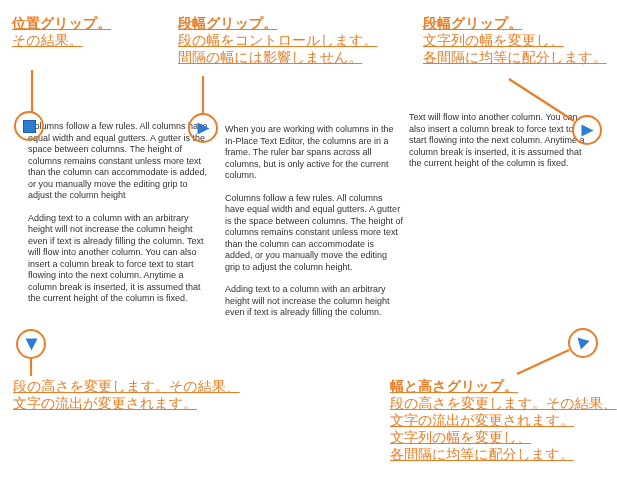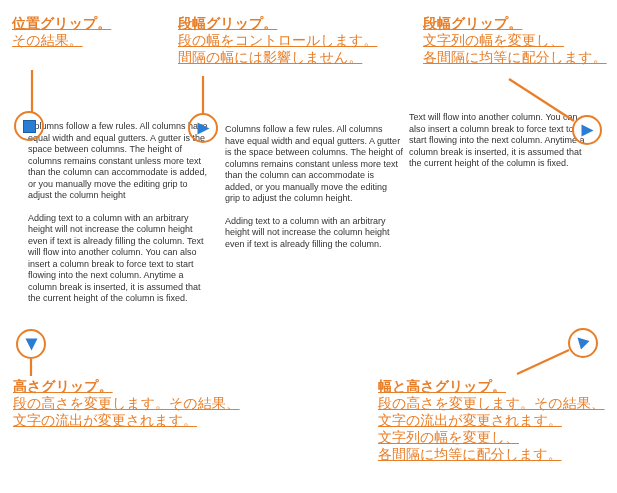--- a/index.html
+++ b/index.html
@@ -66,20 +66,21 @@
     <line x1="509" y1="79" x2="574" y2="121"></line>
     <line x1="31" y1="359" x2="31" y2="376"></line>
     <line x1="569" y1="350" x2="517" y2="374"></line>
   </svg>
 
   <div class="col" style="left:28px;top:121px;width:182px">
     <p>Columns follow a few rules. All columns have equal width and equal gutters. A gutter is the space between columns. The height of columns remains constant unless more text than the column can accommodate is added, or you manually move the editing grip to adjust the column height</p>
     <p>Adding text to a column with an arbitrary height will not increase the column height even if text is already filling the column. Text will flow into another column. You can also insert a column break to force text to start flowing into the next column. Anytime a column break is inserted, it is assumed that the current height of the column is fixed.</p>
   </div>
   <div class="col" style="left:225px;top:124px;width:178px">
+    <p>When you are working with columns in the In-Place Text Editor, the columns are in a frame. The ruler bar spans across all columns, but is only active for the current column.</p>
     <p>Columns follow a few rules. All columns have equal width and equal gutters. A gutter is the space between columns. The height of columns remains constant unless more text than the column can accommodate is added, or you manually move the editing grip to adjust the column height.</p>
     <p>Adding text to a column with an arbitrary height will not increase the column height even if text is already filling the column.</p>
   </div>
   <div class="col" style="left:409px;top:112px;width:184px">
     <p>Text will flow into another column. You can also insert a column break to force text to start flowing into the next column. Anytime a column break is inserted, it is assumed that the current height of the column is fixed.</p>
   </div>
 
   <div class="callout" style="left:12px;top:15px">
     <div class="t">位置グリップ。</div>
     <div>その結果。</div>
@@ -91,26 +92,25 @@
     <div>間隔の幅には影響しません。</div>
   </div>
 
   <div class="callout" style="left:423px;top:15px">
     <div class="t">段幅グリップ。</div>
     <div>文字列の幅を変更し、</div>
     <div>各間隔に均等に配分します。</div>
   </div>
 
   <div class="callout" style="left:13px;top:378px">
-    <div class="t">高さグリップ。</div>
     <div>段の高さを変更します。その結果、</div>
     <div>文字の流出が変更されます。</div>
   </div>
 
-  <div class="callout" style="left:378px;top:378px">
+  <div class="callout" style="left:390px;top:378px">
     <div class="t">幅と高さグリップ。</div>
     <div>段の高さを変更します。その結果、</div>
     <div>文字の流出が変更されます。</div>
     <div>文字列の幅を変更し、</div>
     <div>各間隔に均等に配分します。</div>
   </div>
 
   <div class="grip-circle" style="left:14px;top:111px">
     <span class="grip-square"></span>
   </div>

